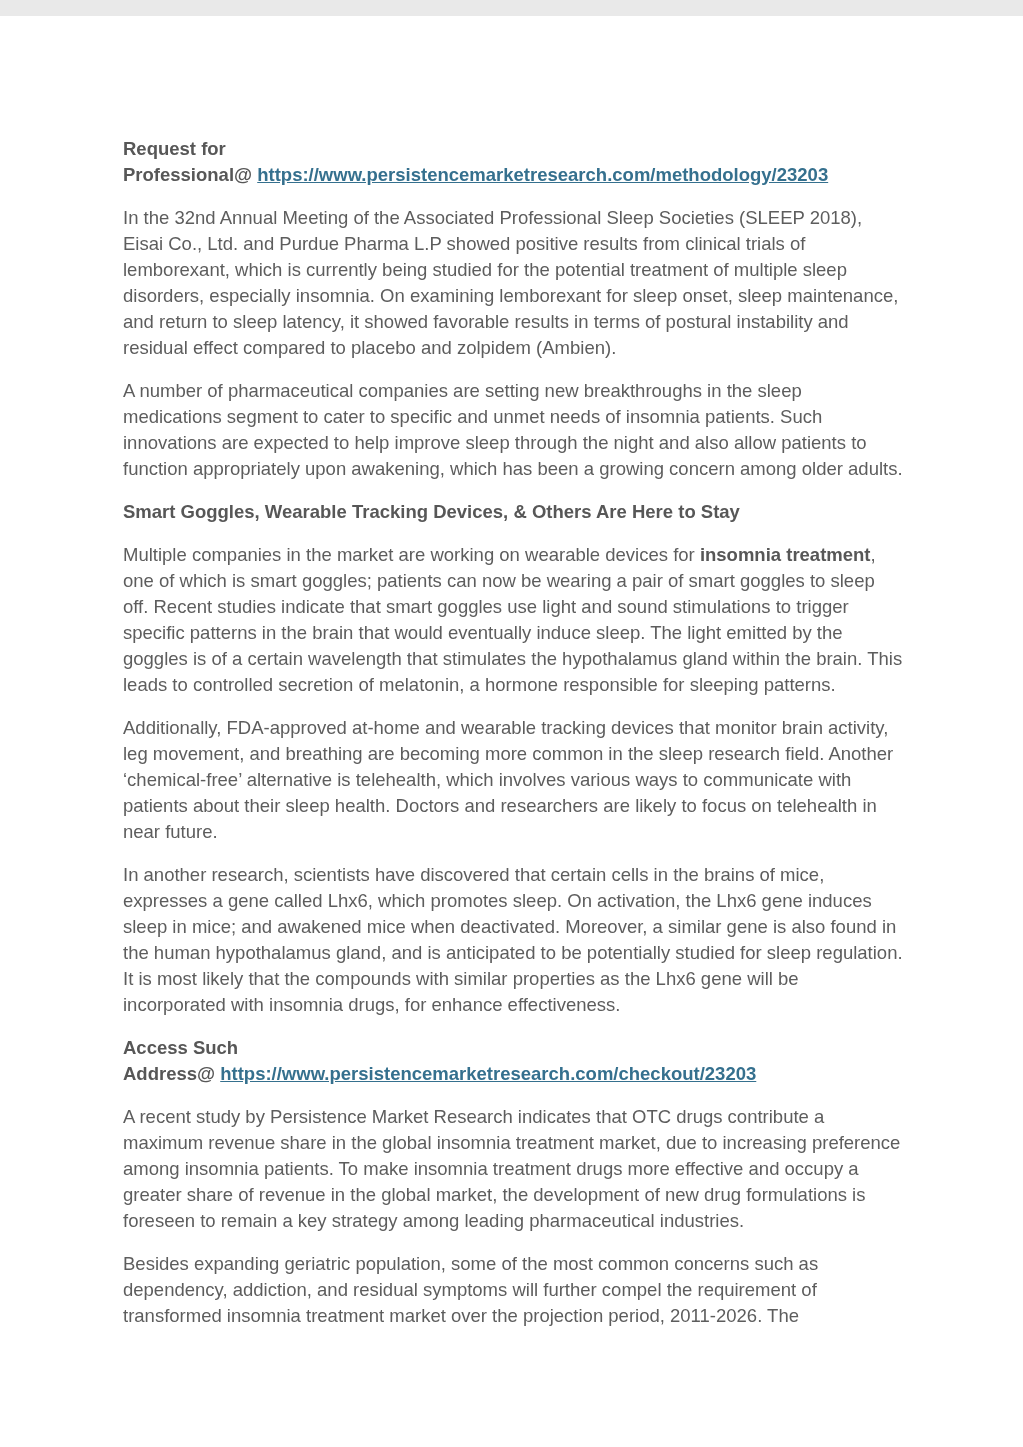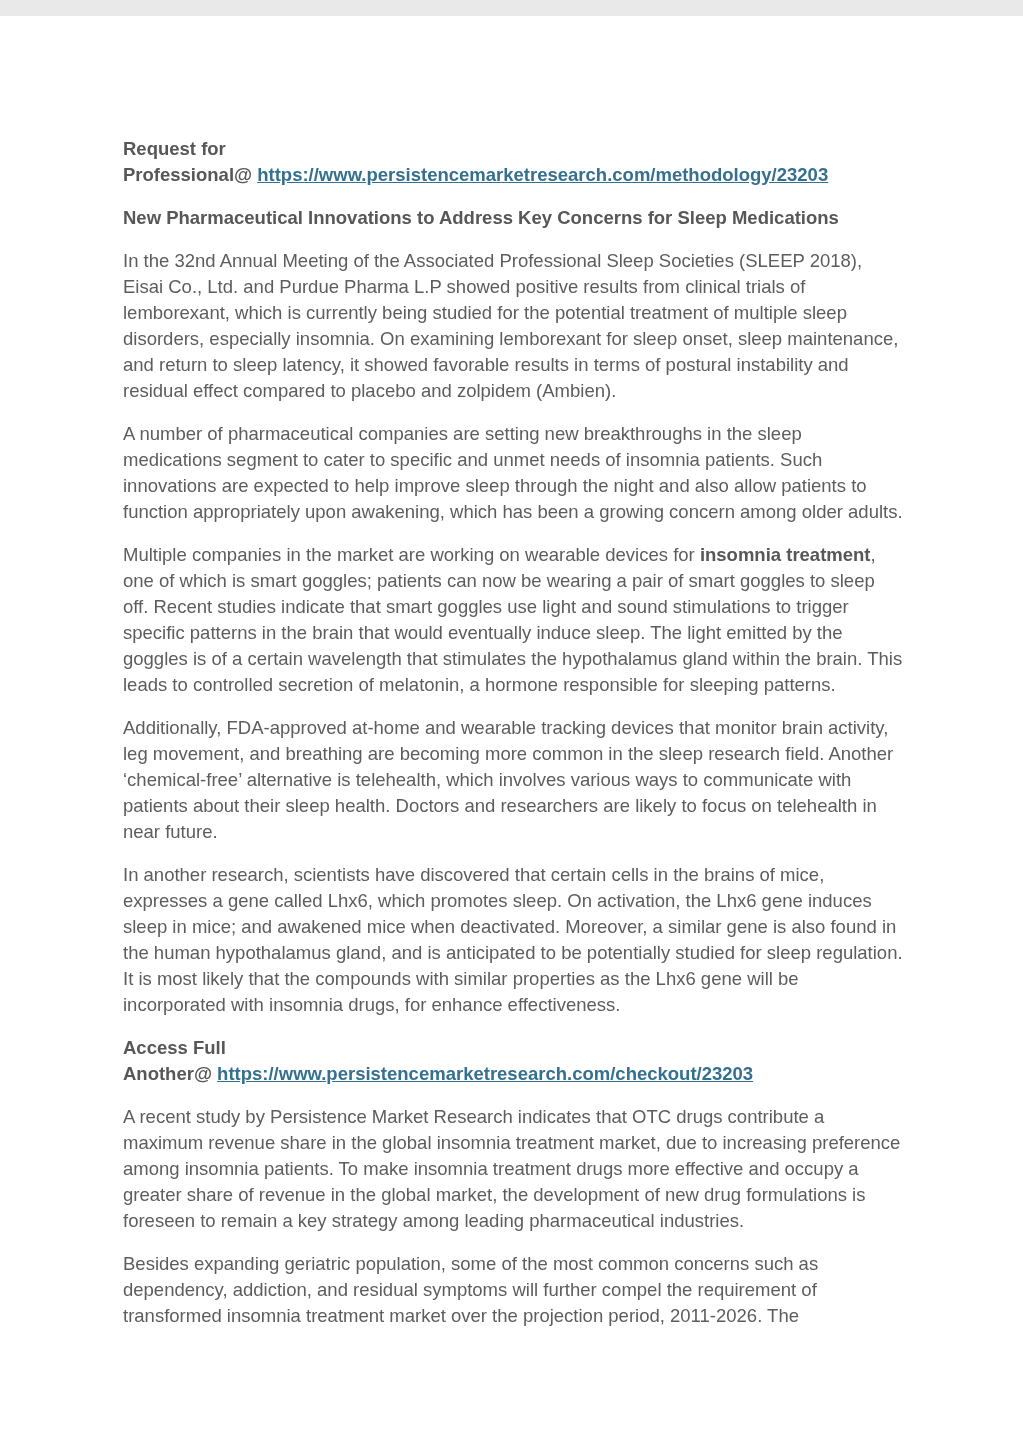--- a/index.html
+++ b/index.html
@@ -48,23 +48,23 @@
     font-weight:bold;
     word-break:keep-all;
   }
 </style>
 </head>
 <body>
 
 <div class="page">
   <div class="content" id="doc-content">
       <p class="para"><b>Request for</b><br><b>Professional@ </b><a class="doc-link" href="#">https://www.persistencemarketresearch.com/methodology/23203</a></p>
-      <p class="heading">New Pharmaceutical Innovations to Address Key Concerns for Sleep Medications</p>
       <p class="para"><span>In the 32nd Annual Meeting of the Associated Professional Sleep Societies (SLEEP 2018), Eisai Co., Ltd. and Purdue Pharma L.P showed positive results from clinical trials of lemborexant, which is currently being studied for the potential treatment of multiple sleep disorders, especially insomnia. On examining lemborexant for sleep onset, sleep maintenance, and return to sleep latency, it showed favorable results in terms of postural instability and residual effect compared to placebo and zolpidem (Ambien).</span></p>
       <p class="para"><span>A number of pharmaceutical companies are setting new breakthroughs in the sleep medications segment to cater to specific and unmet needs of insomnia patients. Such innovations are expected to help improve sleep through the night and also allow patients to function appropriately upon awakening, which has been a growing concern among older adults.</span></p>
+      <p class="heading">Smart Goggles, Wearable Tracking Devices, &amp; Others Are Here to Stay</p>
       <p class="para"><span>Multiple companies in the market are working on wearable devices for </span><b>insomnia treatment</b><span>, one of which is smart goggles; patients can now be wearing a pair of smart goggles to sleep off. Recent studies indicate that smart goggles use light and sound stimulations to trigger specific patterns in the brain that would eventually induce sleep. The light emitted by the goggles is of a certain wavelength that stimulates the hypothalamus gland within the brain. This leads to controlled secretion of melatonin, a hormone responsible for sleeping patterns.</span></p>
       <p class="para"><span>Additionally, FDA-approved at-home and wearable tracking devices that monitor brain activity, leg movement, and breathing are becoming more common in the sleep research field. Another ‘chemical-free’ alternative is telehealth, which involves various ways to communicate with patients about their sleep health. Doctors and researchers are likely to focus on telehealth in near future.</span></p>
       <p class="para"><span>In another research, scientists have discovered that certain cells in the brains of mice, expresses a gene called Lhx6, which promotes sleep. On activation, the Lhx6 gene induces sleep in mice; and awakened mice when deactivated. Moreover, a similar gene is also found in the human hypothalamus gland, and is anticipated to be potentially studied for sleep regulation. It is most likely that the compounds with similar properties as the Lhx6 gene will be incorporated with insomnia drugs, for enhance effectiveness.</span></p>
-      <p class="para"><b>Access Full</b><br><b>Another@ </b><a class="doc-link" href="#">https://www.persistencemarketresearch.com/checkout/23203</a></p>
+      <p class="para"><b>Access Such</b><br><b>Address@ </b><a class="doc-link" href="#">https://www.persistencemarketresearch.com/checkout/23203</a></p>
       <p class="para"><span>A recent study by Persistence Market Research indicates that OTC drugs contribute a maximum revenue share in the global insomnia treatment market, due to increasing preference among insomnia patients. To make insomnia treatment drugs more effective and occupy a greater share of revenue in the global market, the development of new drug formulations is foreseen to remain a key strategy among leading pharmaceutical industries.</span></p>
       <p class="para"><span>Besides expanding geriatric population, some of the most common concerns such as dependency, addiction, and residual symptoms will further compel the requirement of transformed insomnia treatment market over the projection period, 2011-2026. The</span></p>
     </div>
 </div>
 
 </body></html>

